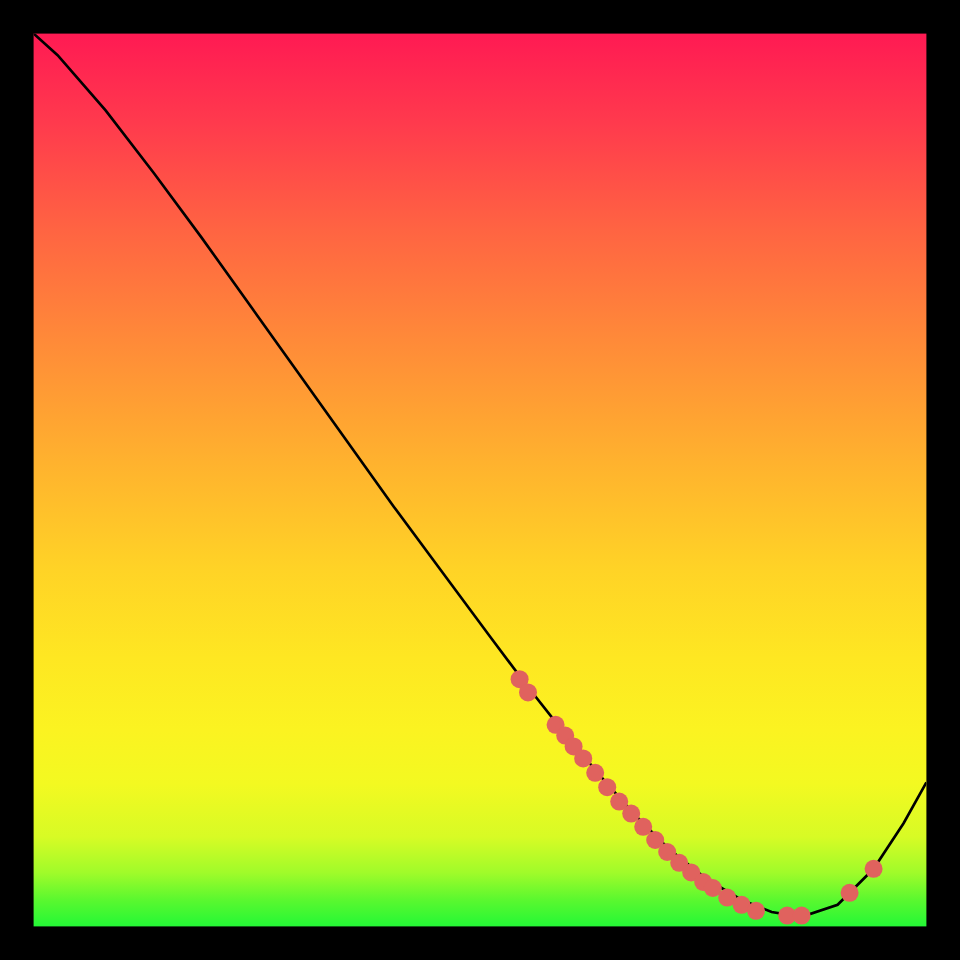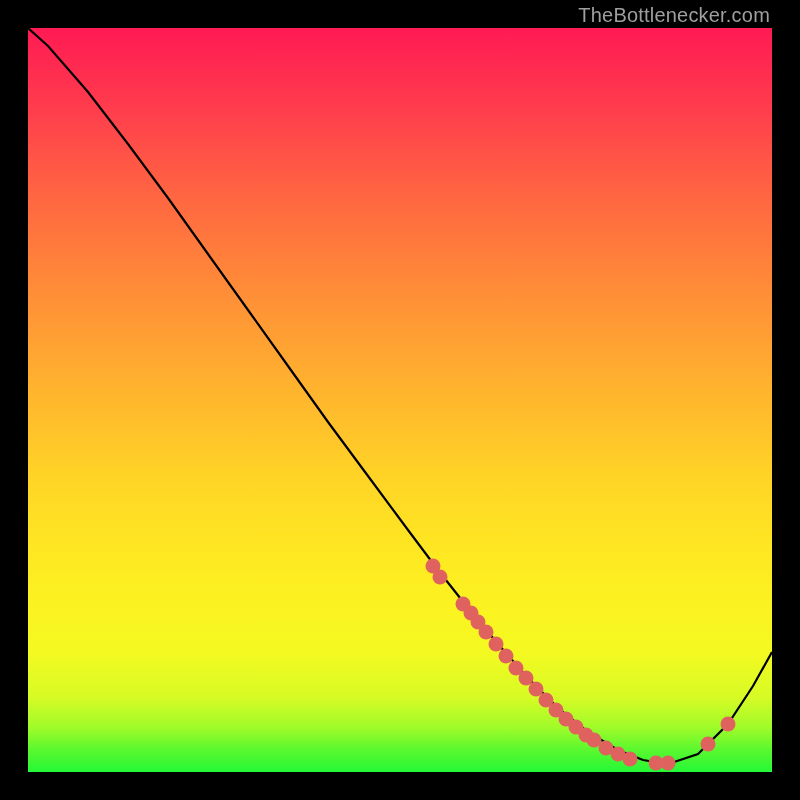--- a/index.html
+++ b/index.html
@@ -46,21 +46,20 @@
     position: absolute;
     top: 0; left: 0;
     width: 744px; height: 744px;
   }
 </style>
 </head>
 <body>
 
 <div class="frame">
 
-  <div class="watermark">TheBottlenecker.com</div>
 
   <div class="plot-area">
     <svg class="curve" viewBox="0 0 744 744" preserveAspectRatio="none">
       <path id="curve-path" fill="none" stroke="#000000" stroke-width="2.2" d="M0 0 L20 18 L60 64 L100 116 L140 170 L180 226 L220 282 L260 338 L300 394 L340 448 L380 502 L410 542 L440 580 L470 616 L500 650 L530 680 L560 704 L590 722 L615 732 L640 736 L670 726 L700 696 L725 658 L744 624"></path>
       <g id="points-group">
           <circle cx="405" cy="538" r="7.5" fill="#e0625e"></circle>
           <circle cx="412" cy="549" r="7.5" fill="#e0625e"></circle>
           <circle cx="435" cy="576" r="7.5" fill="#e0625e"></circle>
           <circle cx="443" cy="585" r="7.5" fill="#e0625e"></circle>
           <circle cx="450" cy="594" r="7.5" fill="#e0625e"></circle>

